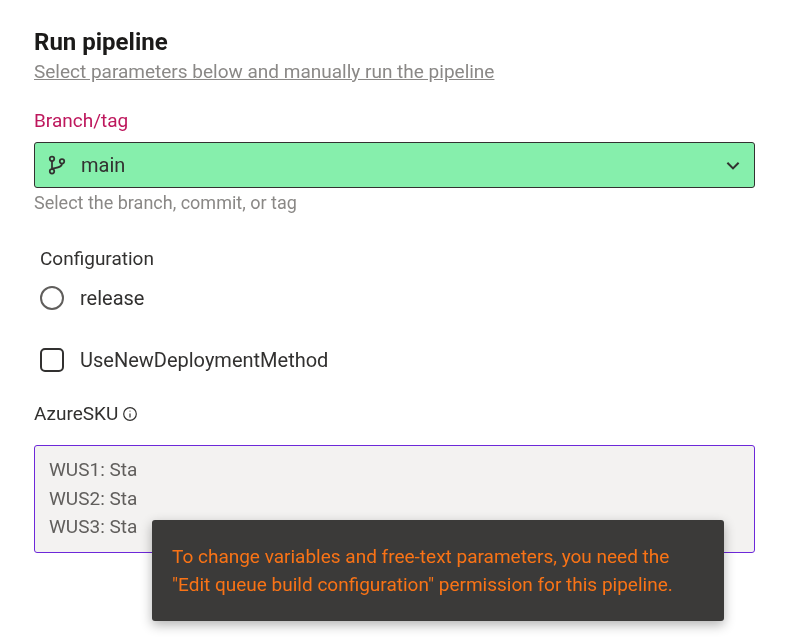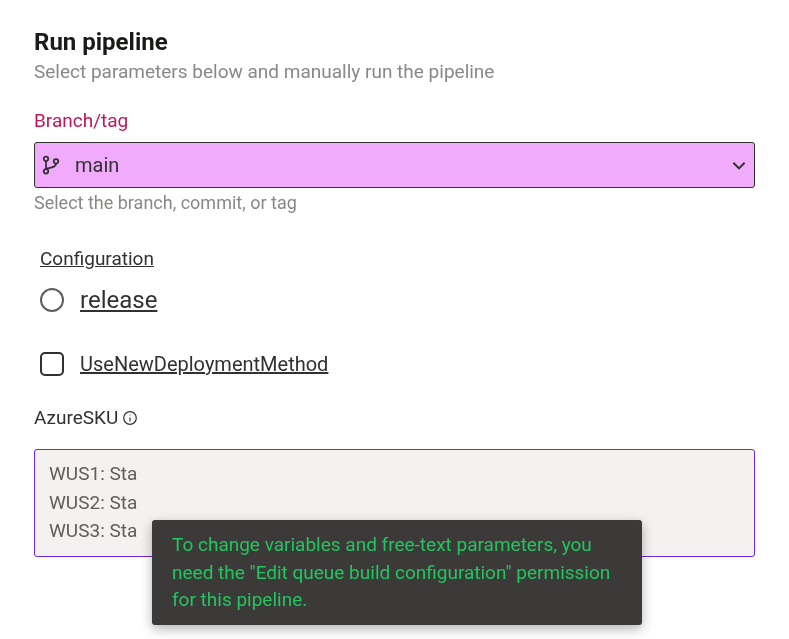--- a/index.html
+++ b/index.html
@@ -20,35 +20,36 @@
     .title {
       font-size: 24px;
       font-weight: 700;
       color: #1b1a19;
       margin-bottom: 4px;
     }
     .subtitle {
       font-size: 19px;
       color: #8a8886;
       margin-bottom: 26px;
+      text-decoration: underline;
     }
     .field-label {
       font-size: 19px;
       color: #be185d;
       margin-bottom: 10px;
     }
     .dropdown {
       display: flex;
       align-items: center;
       border: 1px solid #323130;
       border-radius: 3px;
-      padding: 10px 6px;
+      padding: 10px 12px;
       font-size: 20px;
       cursor: pointer;
-      background: #f0abfc;
+      background: #86efac;
       width: 100%;
     }
     .dropdown .branch-icon {
       margin-right: 14px;
       display: inline-flex;
       align-items: center;
     }
     .dropdown .value {
       flex: 1;
     }
@@ -57,21 +58,20 @@
       align-items: center;
     }
     .helper {
       font-size: 18px;
       color: #8a8886;
       margin-top: 4px;
       margin-bottom: 34px;
     }
     .config-section {
       padding-left: 6px;
-      text-decoration: underline;
     }
     .config-label {
       font-size: 19px;
       color: #323130;
       margin-bottom: 16px;
     }
     .radio-row {
       display: flex;
       align-items: center;
       margin-bottom: 14px;
@@ -94,21 +94,21 @@
       position: absolute;
       width: 12px;
       height: 12px;
       border-radius: 50%;
       background: #0078d4;
       top: 50%;
       left: 50%;
       transform: translate(-50%, -50%);
     }
     .radio-label {
-      font-size: 24px;
+      font-size: 20px;
       color: #323130;
     }
     .checkbox-row {
       display: flex;
       align-items: flex-end;
       margin-top: 38px;
       margin-bottom: 30px;
       cursor: pointer;
     }
     .checkbox-box {
@@ -146,26 +146,26 @@
       width: 100%;
     }
     .textarea-line {
       white-space: nowrap;
       overflow: hidden;
     }
     .tooltip {
       position: absolute;
       left: 152px;
       top: 520px;
-      width: 490px;
+      width: 572px;
       background: #3b3a39;
-      color: #22c55e;
+      color: #f97316;
       font-size: 19px;
       line-height: 1.45;
-      padding: 11px 20px;
+      padding: 23px 20px;
       border-radius: 3px;
       box-shadow: 0 4px 12px rgba(0,0,0,0.3);
     }
   </style>
 </head>
 <body>
 
 <h1 class="title">Run pipeline</h1>
 <p class="subtitle">Select parameters below and manually run the pipeline</p>
 

